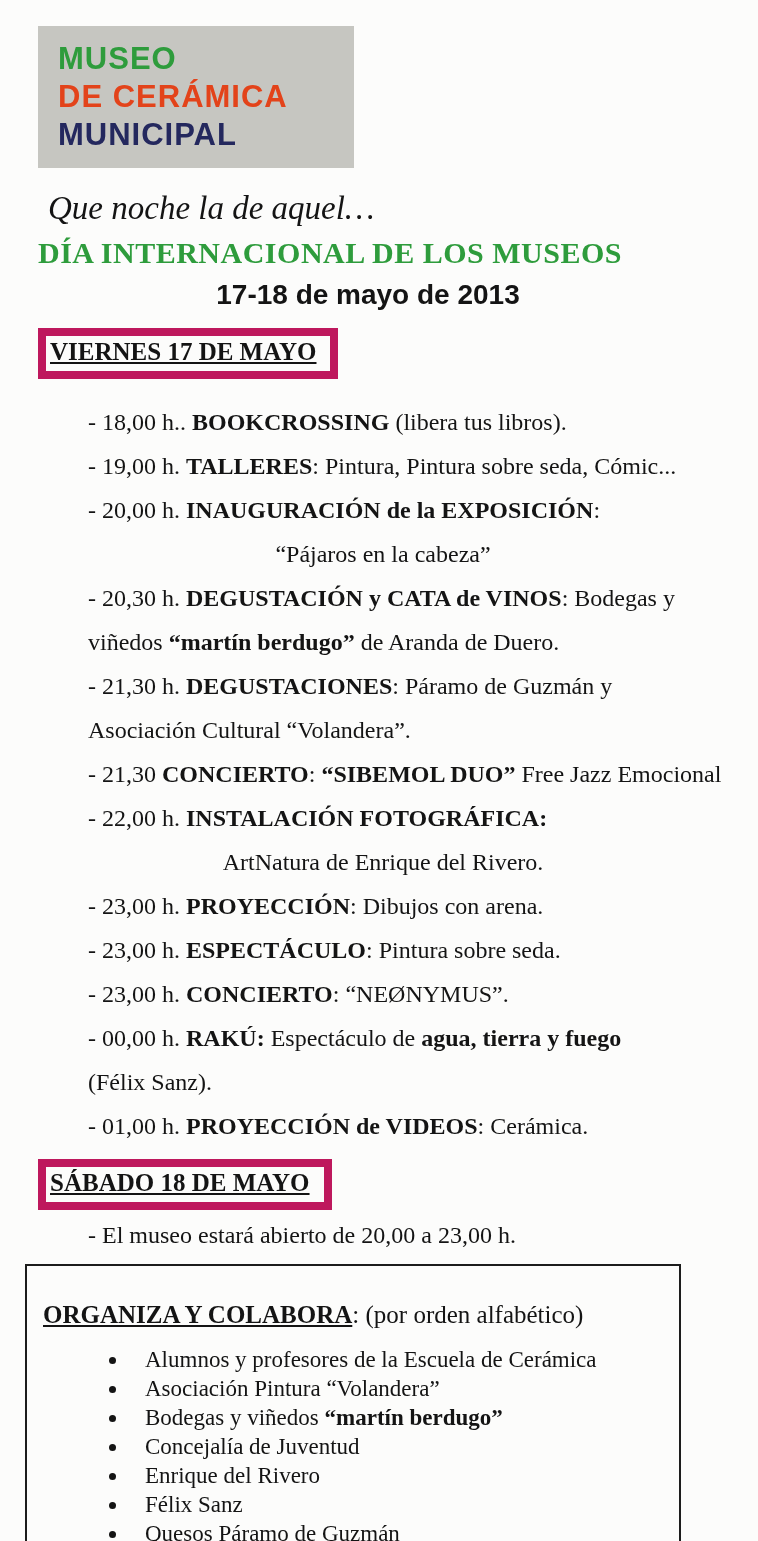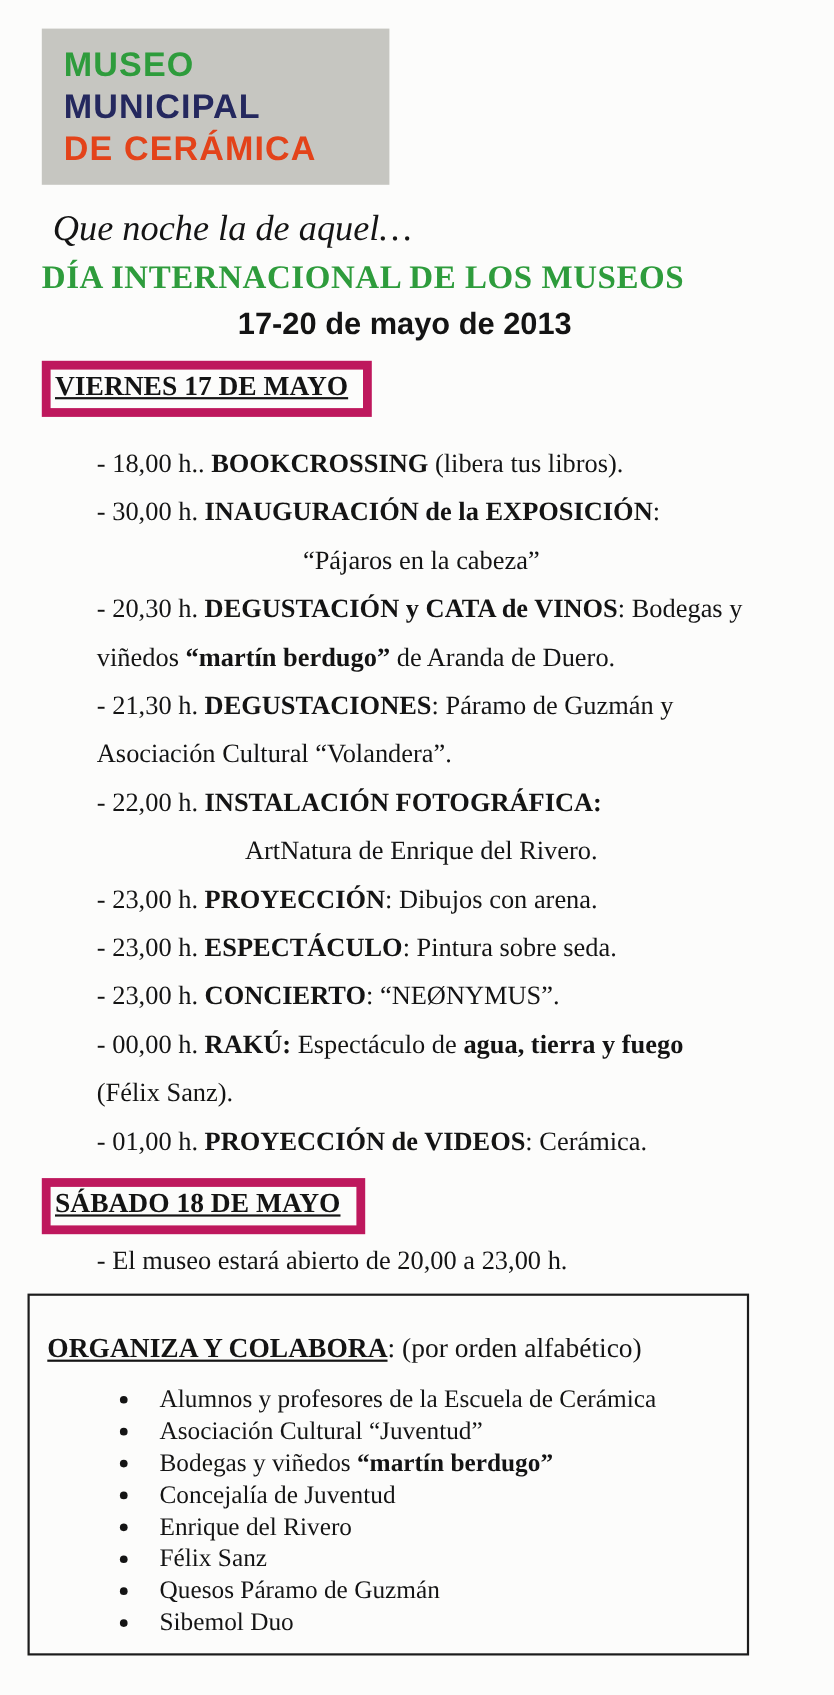--- a/index.html
+++ b/index.html
@@ -93,42 +93,44 @@
     padding-left: 16px;
   }
 </style>
 </head>
 <body>
 
 <div class="page">
 
   <div class="logo" style="background: rgb(198, 198, 193);">
     <div class="logo-line" style="color: rgb(46, 156, 60);">MUSEO</div>
+    <div class="logo-line" style="color: rgb(227, 67, 26);">DE CERÁMICA</div>
     <div class="logo-line" style="color: rgb(36, 40, 94);">MUNICIPAL</div>
-    <div class="logo-line" style="color: rgb(227, 67, 26);">DE CERÁMICA</div>
   </div>
 
   <div class="tagline">Que noche la de aquel…</div>
 
   <div class="title" style="color: rgb(46, 156, 60);">DÍA INTERNACIONAL DE LOS MUSEOS</div>
 
-  <div class="dates">17-20 de mayo de 2013</div>
+  <div class="dates">17-18 de mayo de 2013</div>
 
   <div>
     <div class="section-heading">VIERNES 17 DE MAYO</div>
   </div>
 
   <div class="events">
       <div class="event-line"><span>- 18,00 h.. </span><span class="b">BOOKCROSSING</span><span> (libera tus libros).</span></div>
-      <div class="event-line"><span>- 30,00 h. </span><span class="b">INAUGURACIÓN de la EXPOSICIÓN</span><span>:</span></div>
+      <div class="event-line"><span>- 19,00 h. </span><span class="b">TALLERES</span><span>: Pintura, Pintura sobre seda, Cómic...</span></div>
+      <div class="event-line"><span>- 20,00 h. </span><span class="b">INAUGURACIÓN de la EXPOSICIÓN</span><span>:</span></div>
       <div class="event-line center"><span>“Pájaros en la cabeza”</span></div>
       <div class="event-line"><span>- 20,30 h. </span><span class="b">DEGUSTACIÓN y CATA de VINOS</span><span>: Bodegas y</span></div>
       <div class="event-line"><span>viñedos </span><span class="b">“martín berdugo”</span><span> de Aranda de Duero.</span></div>
       <div class="event-line"><span>- 21,30 h. </span><span class="b">DEGUSTACIONES</span><span>: Páramo de Guzmán y</span></div>
       <div class="event-line"><span>Asociación Cultural “Volandera”.</span></div>
+      <div class="event-line"><span>- 21,30 </span><span class="b">CONCIERTO</span><span>: </span><span class="b">“SIBEMOL DUO”</span><span> Free Jazz Emocional</span></div>
       <div class="event-line"><span>- 22,00 h. </span><span class="b">INSTALACIÓN FOTOGRÁFICA:</span></div>
       <div class="event-line center"><span>ArtNatura de Enrique del Rivero.</span></div>
       <div class="event-line"><span>- 23,00 h. </span><span class="b">PROYECCIÓN</span><span>: Dibujos con arena.</span></div>
       <div class="event-line"><span>- 23,00 h. </span><span class="b">ESPECTÁCULO</span><span>: Pintura sobre seda.</span></div>
       <div class="event-line"><span>- 23,00 h. </span><span class="b">CONCIERTO</span><span>: “NEØNYMUS”.</span></div>
       <div class="event-line"><span>- 00,00 h. </span><span class="b">RAKÚ:</span><span> Espectáculo de </span><span class="b">agua, tierra y fuego</span></div>
       <div class="event-line"><span>(Félix Sanz).</span></div>
       <div class="event-line"><span>- 01,00 h. </span><span class="b">PROYECCIÓN de VIDEOS</span><span>: Cerámica.</span></div>
     </div>
 
@@ -139,21 +141,21 @@
   <div class="events sat">
       <div class="event-line"><span>- El museo estará abierto de 20,00 a 23,00 h.</span></div>
     </div>
 
   <div class="organiza-box">
     <div class="organiza-heading">
       <span class="org-title">ORGANIZA Y COLABORA</span><span>: (por orden alfabético)</span>
     </div>
     <ul class="organiza-list">
         <li><span>Alumnos y profesores de la Escuela de Cerámica</span></li>
-        <li><span>Asociación Cultural “Juventud”</span></li>
+        <li><span>Asociación Pintura “Volandera”</span></li>
         <li><span>Bodegas y viñedos </span><span class="b">“martín berdugo”</span></li>
         <li><span>Concejalía de Juventud</span></li>
         <li><span>Enrique del Rivero</span></li>
         <li><span>Félix Sanz</span></li>
         <li><span>Quesos Páramo de Guzmán</span></li>
         <li><span>Sibemol Duo</span></li>
       </ul>
   </div>
 
 </div>

